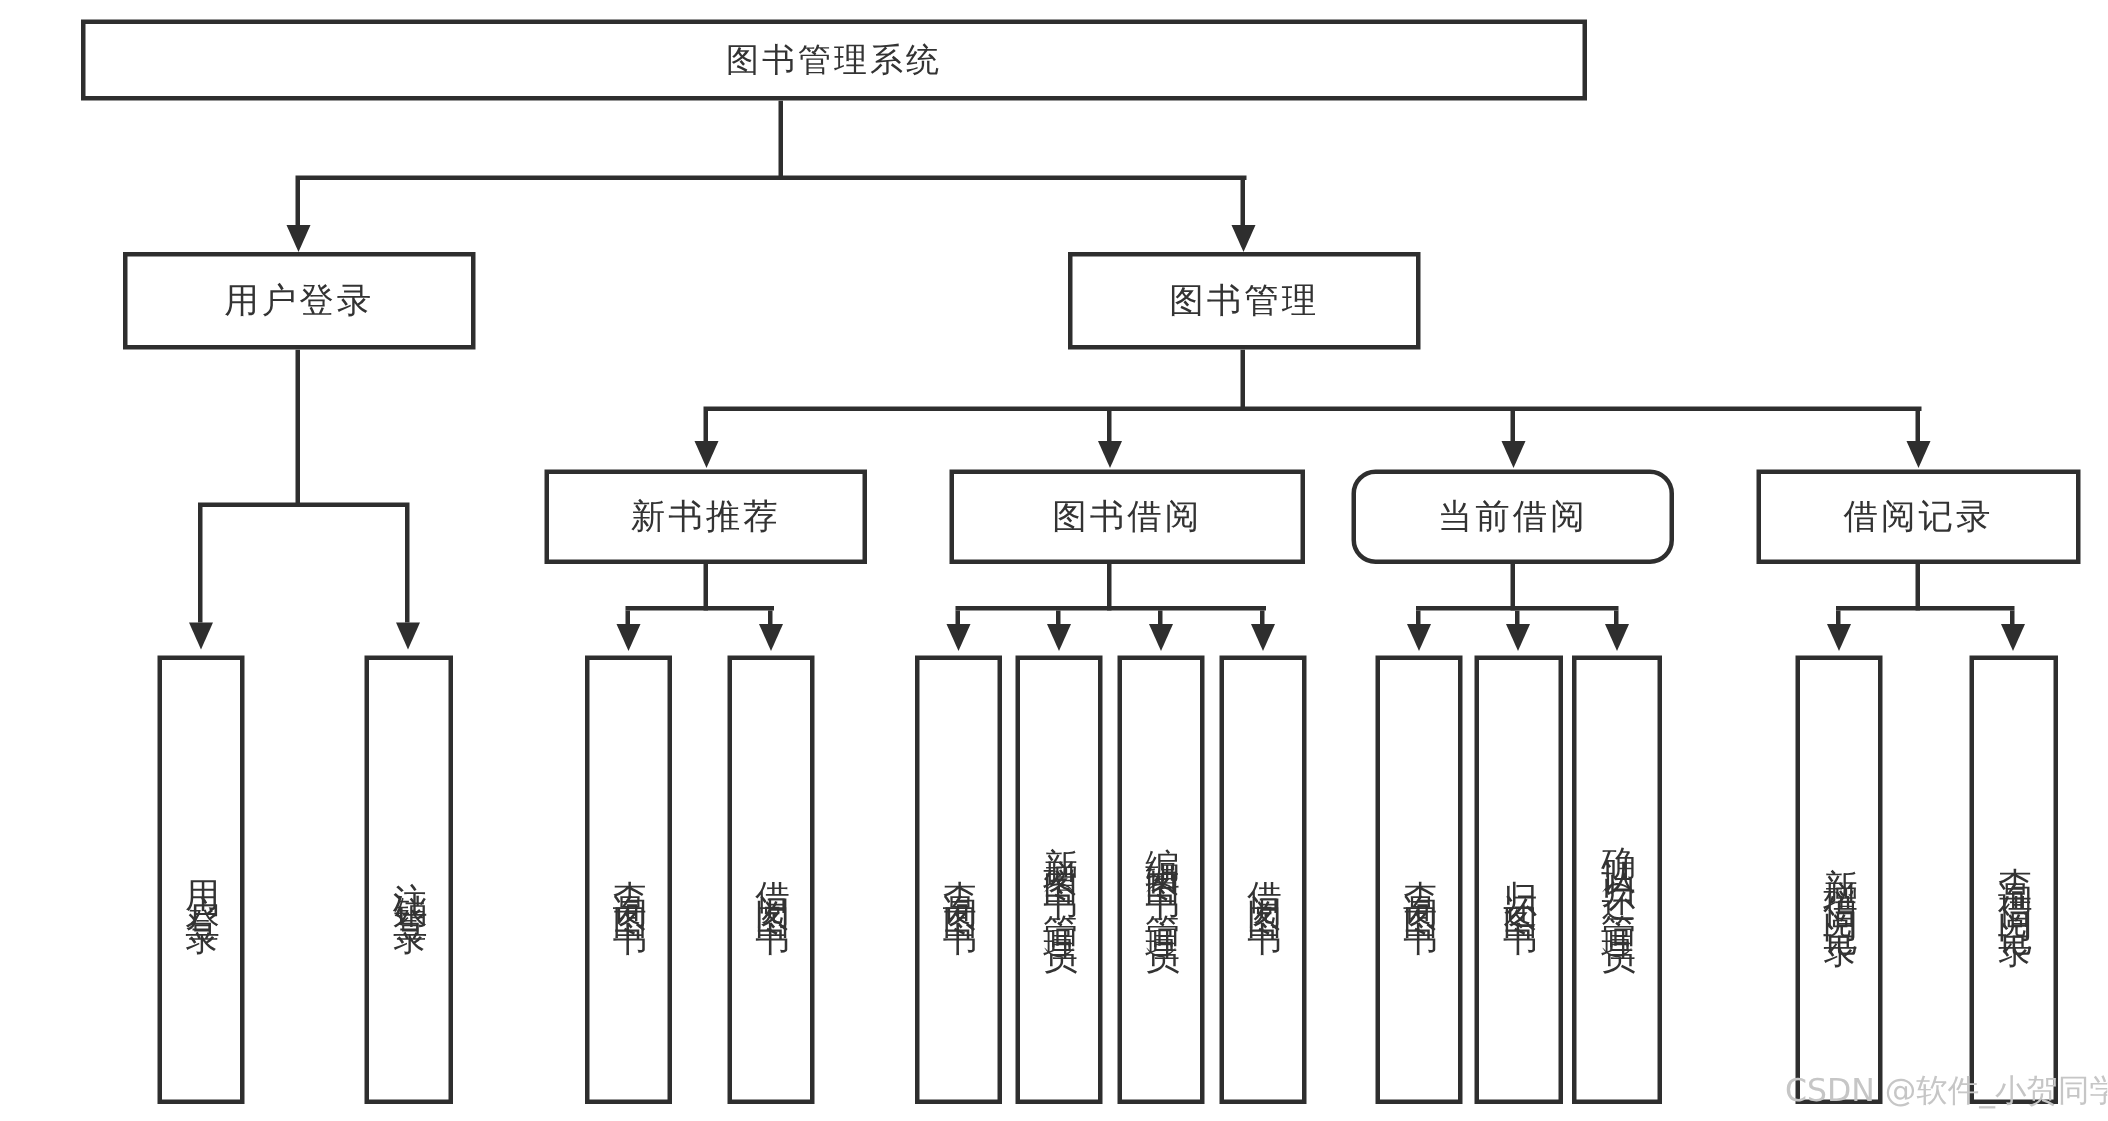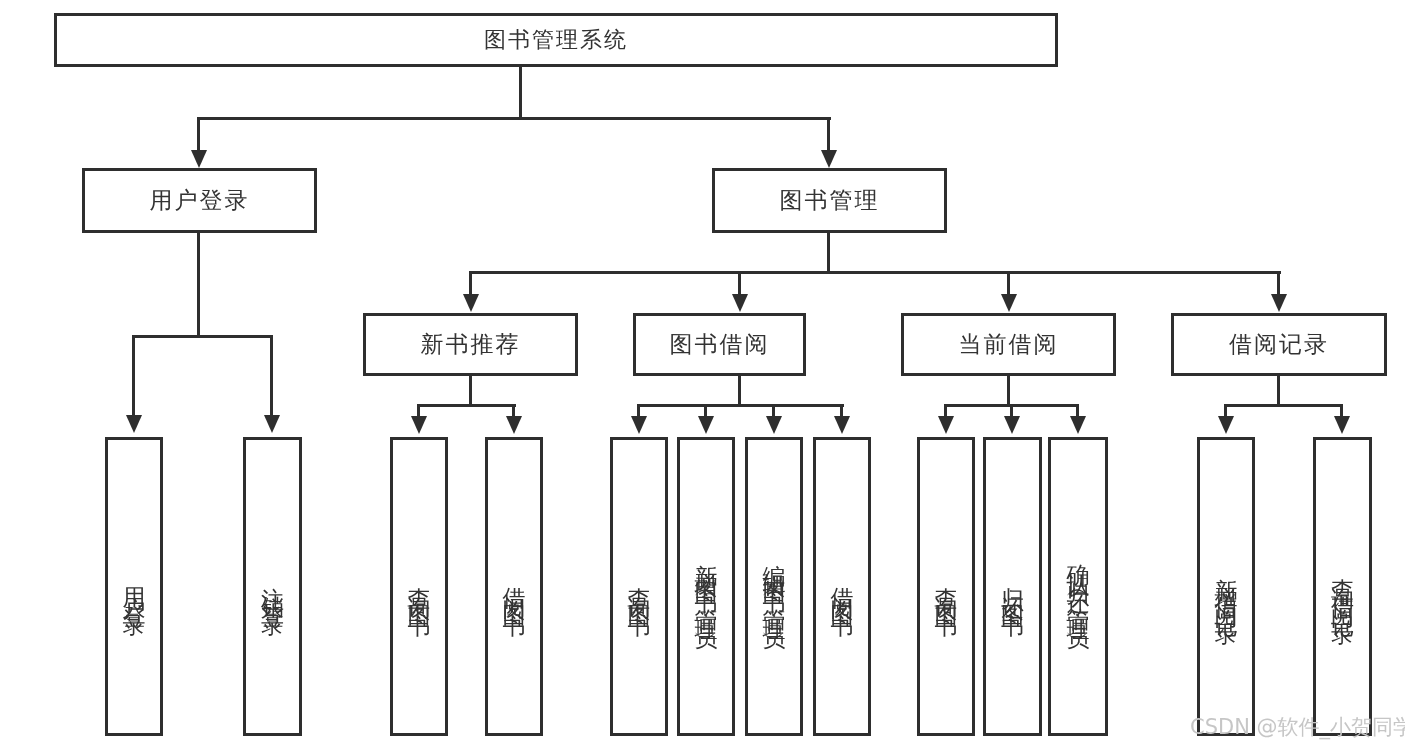--- a/index.html
+++ b/index.html
@@ -86,24 +86,24 @@
   <div class="node h" style="left:82px; top:168px; width:235px; height:65px;">
     <span>用户登录</span>
   </div>
   <div class="node h" style="left:363px; top:313px; width:215px; height:63px;">
     <span>新书推荐</span>
   </div>
 
   <div class="node h" style="left:712px; top:168px; width:235px; height:65px;">
     <span>图书管理</span>
   </div>
-  <div class="node h" style="left:633px; top:313px; width:173px; height:63px;">
+  <div class="node h" style="left:633px; top:313px; width:237px; height:63px;">
     <span>图书借阅</span>
   </div>
-  <div class="node h" style="left:901px; top:313px; width:215px; height:63px;">
+  <div class="node h" style="left:901px; top:313px; width:215px; height:63px;border-radius:16px;">
     <span>当前借阅</span>
   </div>
   <div class="node h" style="left:1171px; top:313px; width:216px; height:63px;">
     <span>借阅记录</span>
   </div>
 
   <div class="node v" style="left:105px; top:437px; width:58px; height:299px;">
     <span>用户登录</span>
   </div>
   <div class="node v" style="left:243px; top:437px; width:59px; height:299px;">

